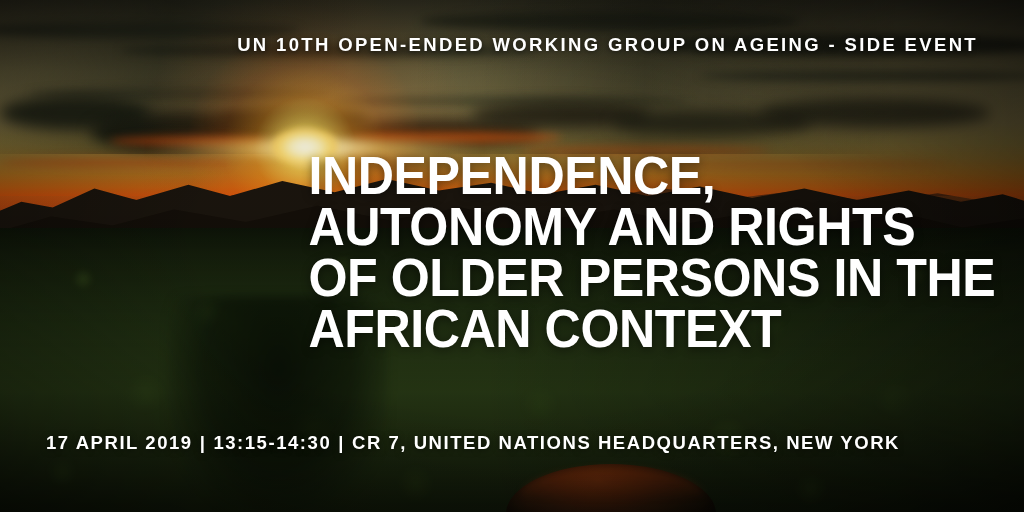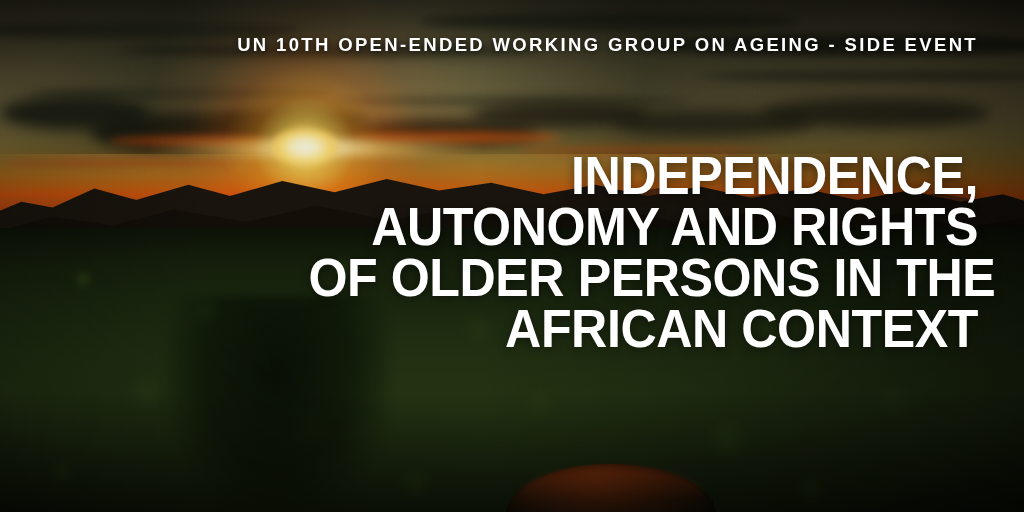--- a/index.html
+++ b/index.html
@@ -200,21 +200,21 @@
     line-height: 1;
     white-space: nowrap;
     text-shadow: 0 1px 5px rgba(0,0,0,0.55);
   }
 
   .headline {
     position: absolute;
     right: 46px;
     top: 150px;
     width: 720px;
-    text-align: right;
+    text-align: left;
     color: #ffffff;
     font-family: "Liberation Sans Narrow", "Liberation Sans", sans-serif;
     font-weight: bold;
     font-size: 54px;
     line-height: 51px;
     letter-spacing: -0.5px;
     text-shadow: 0 2px 10px rgba(0,0,0,0.45);
   }
   .headline .hl-line {
     display: block;
@@ -294,15 +294,20 @@
 
     <div class="kicker">UN 10TH OPEN-ENDED WORKING GROUP ON AGEING - SIDE EVENT</div>
 
     <div class="headline">
       <span class="hl-line">INDEPENDENCE,</span>
       <span class="hl-line">AUTONOMY AND RIGHTS</span>
       <span class="hl-line">OF OLDER PERSONS IN THE</span>
       <span class="hl-line">AFRICAN CONTEXT</span>
     </div>
 
+    <div class="footer">
+      <span>
+        <span class="seg">17 APRIL 2019</span><span class="sep">|</span><span class="seg">13:15-14:30</span><span class="sep">|</span><span class="seg">CR 7, UNITED NATIONS HEADQUARTERS, NEW YORK</span>
+      </span>
+    </div>
 
   </div>
 </div>
 
 </body></html>

